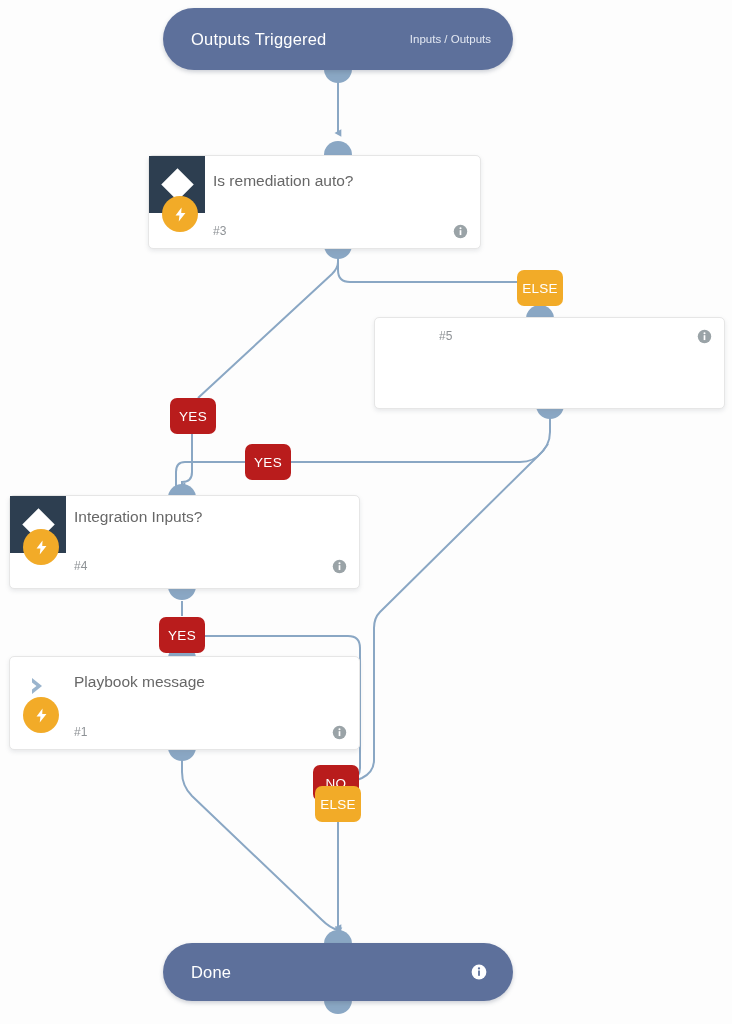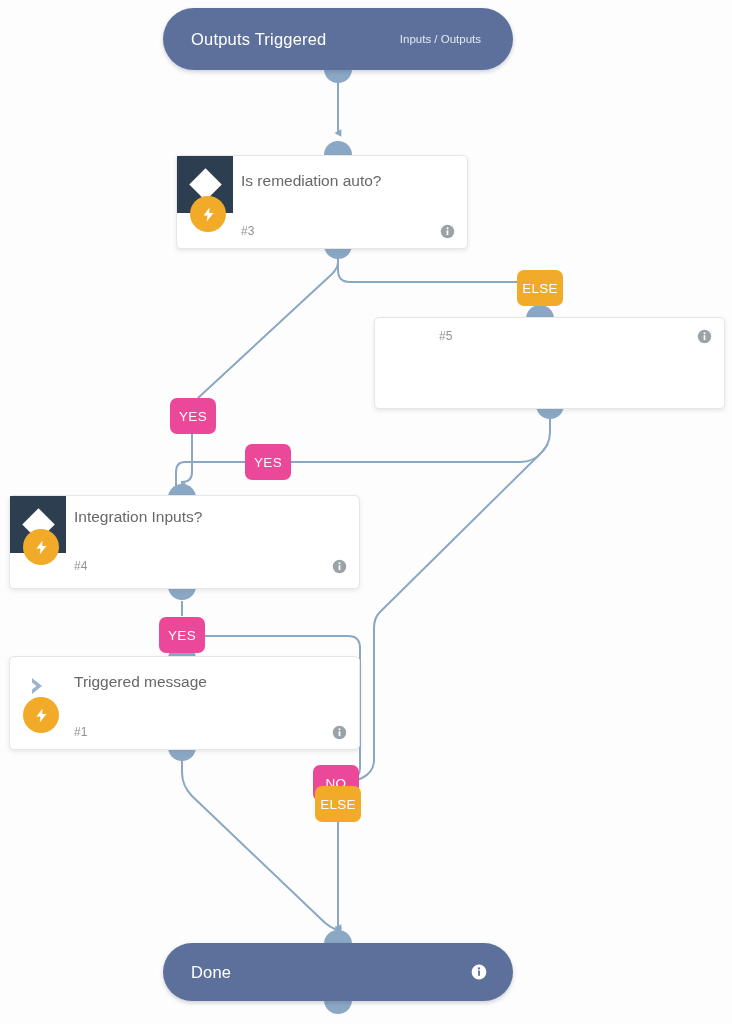--- a/index.html
+++ b/index.html
@@ -38,21 +38,21 @@
     color: #ffffff;
     font-size: 16.5px;
     letter-spacing: .2px;
     margin-left: 28px;
     white-space: nowrap;
   }
   .pill-sub {
     color: #e3e8f2;
     font-size: 11.5px;
     margin-left: auto;
-    margin-right: 32px;
+    margin-right: 22px;
     white-space: nowrap;
   }
 
   
   .card {
     position: absolute;
     box-sizing: border-box;
     background: #ffffff;
     border: 1px solid #e6e6e6;
     border-radius: 5px;
@@ -152,21 +152,21 @@
     min-width: 46px;
     border-radius: 7px;
     display: flex;
     align-items: center;
     justify-content: center;
     color: #ffffff;
     font-size: 13.5px;
     letter-spacing: .3px;
     z-index: 7;
   }
-  .badge.dark   { background: #ec4899; }
+  .badge.dark   { background: #b91c1c; }
   .badge.amber  { background: #f2ab28; }
 </style>
 </head>
 <body>
 
 <div id="canvas">
 
   <svg id="edges" viewBox="0 0 732 1024" xmlns="http://www.w3.org/2000/svg">
     <defs>
       <marker id="arrow" markerWidth="9" markerHeight="9" refX="4.5" refY="4.5" orient="auto" markerUnits="userSpaceOnUse">
@@ -202,21 +202,21 @@
     </g>
   </svg>
 
   <div class="pill" style="left:163px; top:8px; width:350px; height:62px;">
     <span class="pill-title">Outputs Triggered</span>
     <span class="pill-sub">Inputs / Outputs</span>
   </div>
   <div class="port down" style="left:324px; top:69px;"></div>
 
   <div class="port up" style="left:324px; top:141px;"></div>
-  <div class="card" style="left:176px; top:155px; width:292px; height:94px;">
+  <div class="card" style="left:148px; top:155px; width:333px; height:94px;">
     <div class="card-top">
       <div class="icon-square">
         <div class="diamond"></div>
       </div>
       <div class="card-title">Is remediation auto?</div>
     </div>
     <div class="card-bottom">
       <div class="bolt-badge">
         <svg width="17" height="17" viewBox="0 0 24 24" aria-hidden="true">
           <path d="M13.5 2 L5 13.5 H10.5 L9.5 22 L19 10 H13 Z" fill="#ffffff"></path>
@@ -294,21 +294,21 @@
   </div>
   <div class="port up" style="left:168px; top:645px;"></div>
 
   <div class="card" style="left:9px; top:656px; width:351px; height:94px;">
     <div class="card-top">
       <div class="icon-plain">
         <svg width="20" height="22" viewBox="0 0 20 22">
           <path d="M4 3 L14 11 L4 19 L4 14.5 L8.5 11 L4 7.5 Z" fill="#9ab4cd"></path>
         </svg>
       </div>
-      <div class="card-title">Triggered message</div>
+      <div class="card-title">Playbook message</div>
     </div>
     <div class="card-bottom">
       <div class="bolt-badge">
         <svg width="17" height="17" viewBox="0 0 24 24" aria-hidden="true">
           <path d="M13.5 2 L5 13.5 H10.5 L9.5 22 L19 10 H13 Z" fill="#ffffff"></path>
         </svg>
       </div>
       <div class="card-index">#1</div>
       <div class="info-icon">
         <svg width="15" height="15" viewBox="0 0 16 16">

